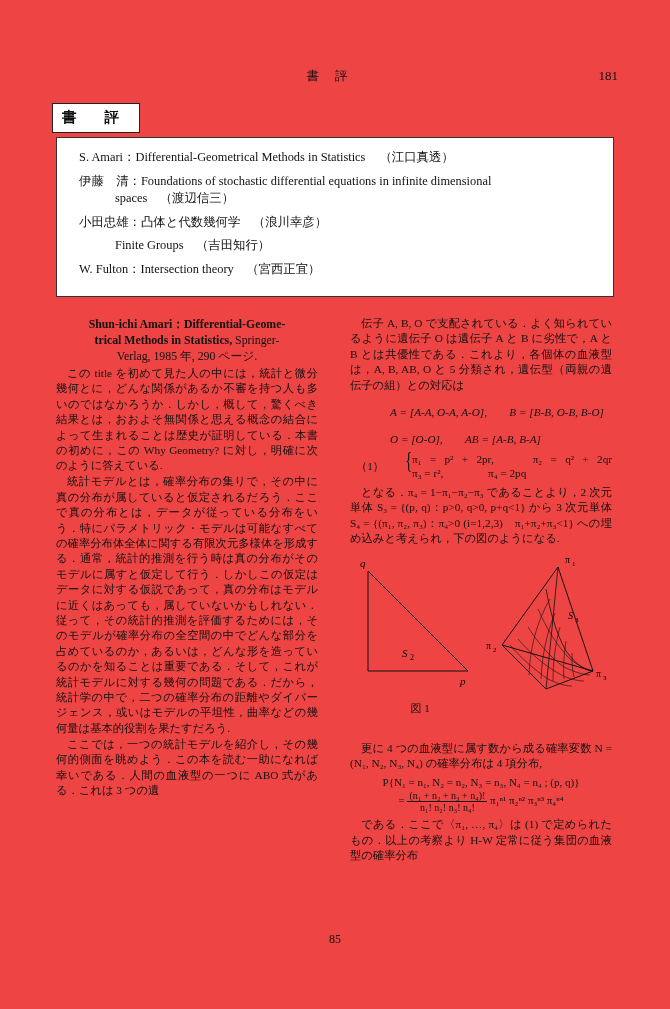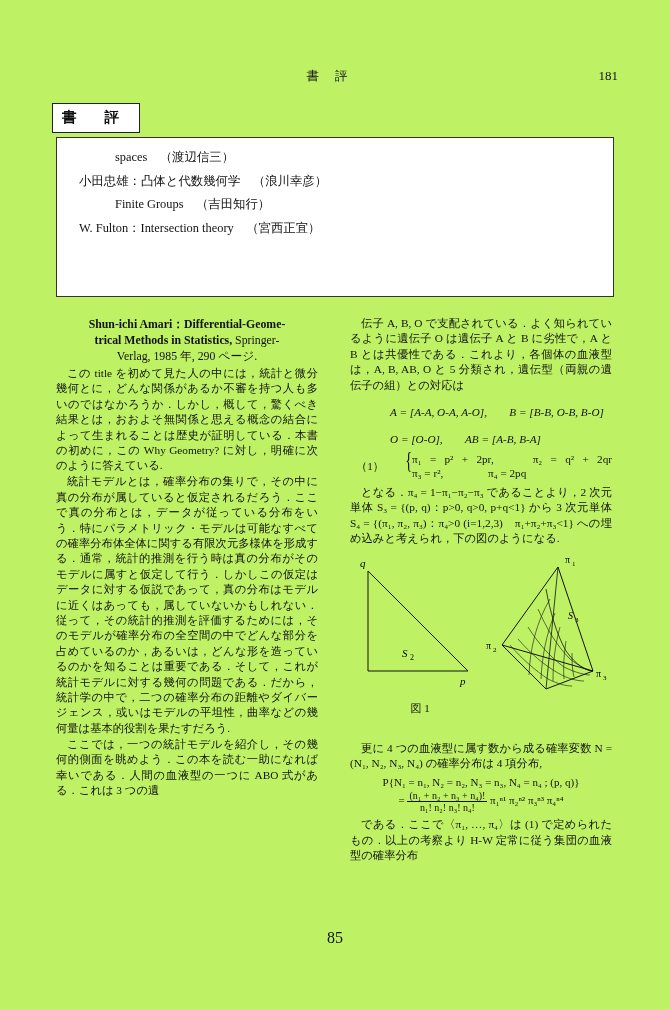--- a/index.html
+++ b/index.html
@@ -13,21 +13,21 @@
     font-family: "Liberation Serif", serif;
     color: #111111;
     position: relative;
     overflow: hidden;
   }
   .page {
     position: absolute;
     left: 0; top: 0;
     width: 670px;
     height: 1009px;
-    background: #bef264;
+    background: #ef4444;
   }
   
   .running-head {
     position: absolute;
     top: 68px;
     left: 0;
     width: 670px;
     height: 18px;
     font-size: 12.5px;
     letter-spacing: 0;
@@ -185,43 +185,47 @@
     line-height: 11px;
   }
   .frac .top { display:block; border-bottom: 1px solid #111; padding: 0 2px;}
   .frac .bot { display:block; padding: 0 2px;}
 
   .page-number {
     position: absolute;
     left: 50%;
     transform: translateX(-50%);
     bottom: 62px;
-    font-size: 16px;
+    font-size: 12px;
   }
   svg { display: block; }
 </style>
 </head>
 <body>
 
 <div class="page">
 
   <div class="running-head">
     <span class="rh-center">書評</span>
     <span class="rh-page">181</span>
   </div>
 
   <div class="section-title">
     <span>書評</span>
   </div>
 
   <div class="contents-box">
     <div class="contents-list">
 
-
-      <div class="content-entry">
+      <div class="content-entry">
+        <span>S. Amari：Differential-Geometrical Methods in Statistics</span><span class="translator">（江口真透）</span>
+      </div>
+
+      <div class="content-entry">
+        <span>伊藤　清：Foundations of stochastic differential equations in infinite dimensional</span>
         <span class="cont">spaces　（渡辺信三）</span>
       </div>
 
       <div class="content-entry">
         <span>小田忠雄：凸体と代数幾何学　（浪川幸彦）</span>
       </div>
 
       <div class="content-entry">
         <span class="cont">Finite Groups　（吉田知行）</span>
       </div>

